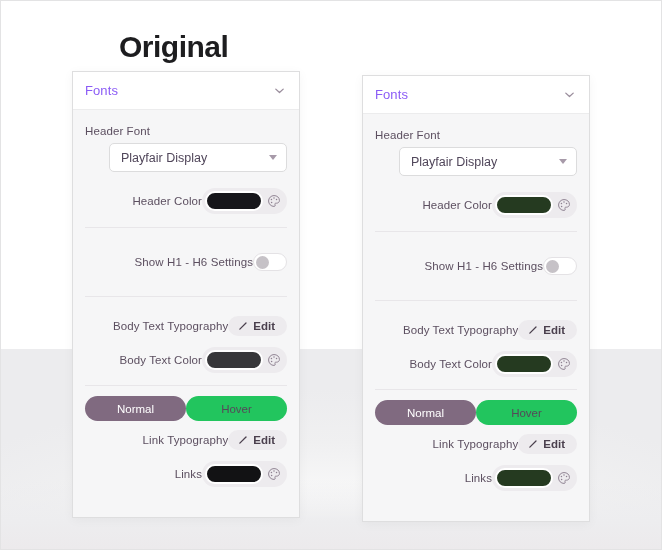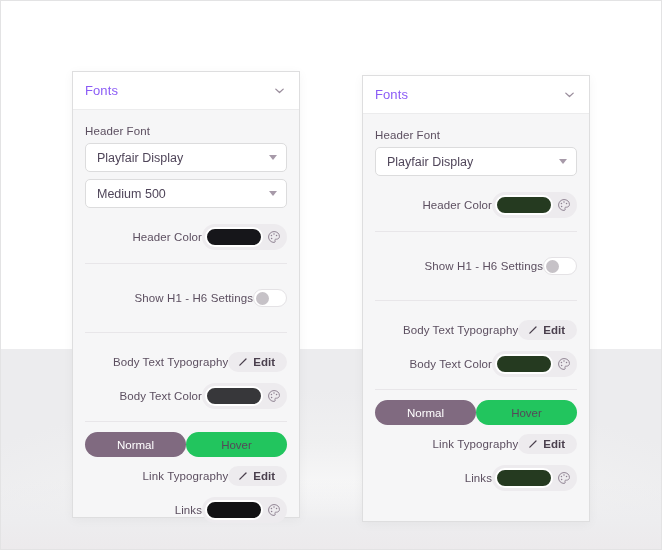--- a/index.html
+++ b/index.html
@@ -110,20 +110,21 @@
   .select {
     height: 29px;
     background: #ffffff;
     border: 1px solid #dcdcdd;
     border-radius: 5px;
     display: flex;
     align-items: center;
     justify-content: space-between;
     padding: 0 9px 0 11px;
     margin-bottom: 7px;
+    margin-left: 24px;
   }
   .select-value {
     font-size: 12.5px;
     color: #50465a;
   }
   .caret {
     width: 0; height: 0;
     border-left: 4.5px solid transparent;
     border-right: 4.5px solid transparent;
     border-top: 5px solid #a79aa9;
@@ -226,20 +227,21 @@
 </style>
 </head>
 <body>
 
 <div class="frame">
   <div class="bg-wash"></div>
   <div class="bg-wash-2"></div>
 
   <div class="stage">
 
+    <div class="col-title" id="title-original">Original</div>
 
 
     <div class="panel" id="panel-original">
 
       <div class="panel-header">
         <span class="panel-header-title">Fonts</span>
         <span class="chevron">
           <svg viewBox="0 0 14 14" width="13" height="13" fill="none" stroke="#9a8d9c" stroke-width="1.4" stroke-linecap="round" stroke-linejoin="round">
             <path d="M3 5.5 L7 9.2 L11 5.5"></path>
           </svg>
@@ -250,24 +252,20 @@
 
         <div class="label-block">
           <span class="field-label">Header Font</span>
         </div>
 
         <div class="select">
           <span class="select-value">Playfair Display</span>
           <span class="caret"></span>
         </div>
 
-        <div class="select">
-          <span class="select-value">Medium 500</span>
-          <span class="caret"></span>
-        </div>
 
         <div class="row row-tall">
           <span class="field-label">Header Color</span>
           <div class="swatch-wrap">
             <span class="swatch" id="sw-o-header" style="background: rgb(22, 22, 26);"></span>
             <span class="palette-icon">
               <svg viewBox="0 0 16 16" width="14" height="14" fill="none" stroke="#8d8090" stroke-width="1.1">
                 <path d="M8 1.8a6.2 6.2 0 1 0 0 12.4c.9 0 1.4-.6 1.4-1.3 0-.8-.7-1.2-.3-1.9.3-.5 1-.5 1.7-.5 1.9 0 3.4-1.2 3.4-3.1C14.2 4 11.5 1.8 8 1.8z"></path>
                 <circle cx="5.1" cy="6.2" r="0.85" fill="#8d8090" stroke="none"></circle>
                 <circle cx="8" cy="4.6" r="0.85" fill="#8d8090" stroke="none"></circle>

